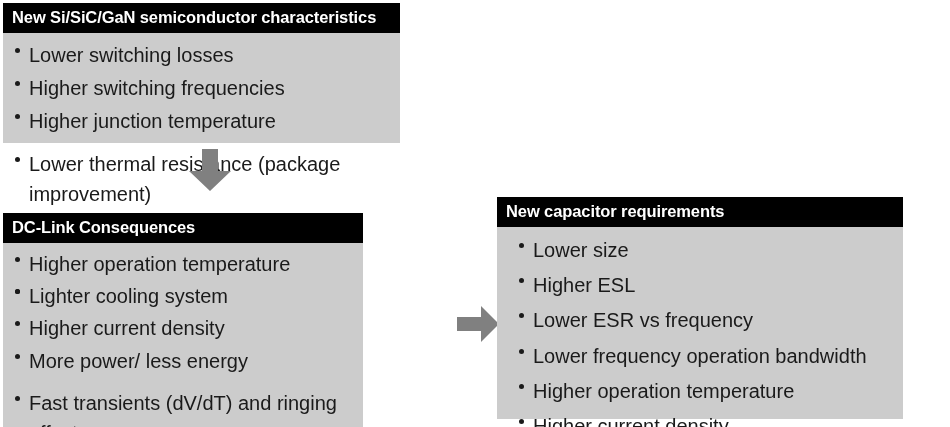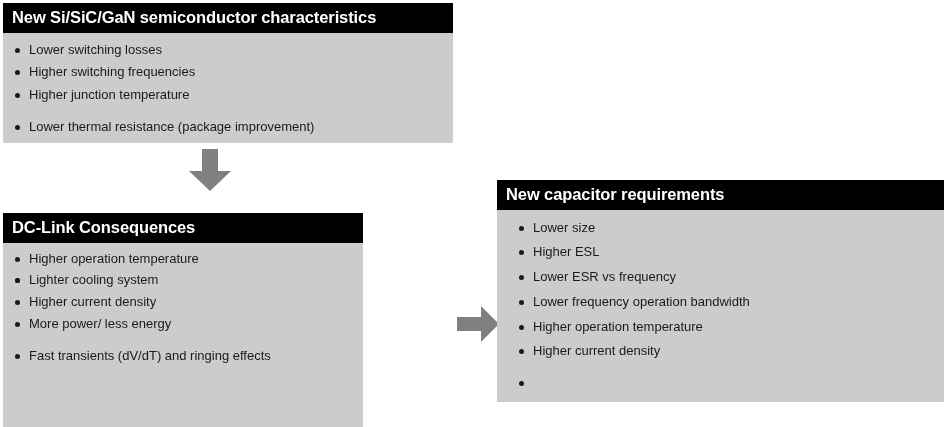--- a/index.html
+++ b/index.html
@@ -40,21 +40,21 @@
 
   .bullet-list {
     list-style: none;
     margin: 0;
     padding: 0;
   }
 
   .bullet-item {
     position: relative;
     color: #1a1a1a;
-    font-size: 13px;
+    font-size: 20px;
     line-height: 1.52;
     padding-left: 16px;
     margin: 0 0 3px 0;
   }
 
   .bullet-item:last-child {
     margin-bottom: 0;
     margin-top: 12px;
   }
 
@@ -65,21 +65,21 @@
     width: 5px;
     height: 5px;
     border-radius: 50%;
     background: #1a1a1a;
   }
 
   
   #panel-semiconductor {
     left: 3px;
     top: 3px;
-    width: 450px;
+    width: 397px;
   }
   #panel-semiconductor .panel-body {
     height: 110px;
   }
 
   
   #panel-dclink {
     left: 3px;
     top: 213px;
     width: 360px;
@@ -88,22 +88,22 @@
     height: 192px;
     padding-top: 6px;
   }
   #panel-dclink .bullet-item {
     margin-bottom: 2px;
   }
 
   
   #panel-capacitor {
     left: 497px;
-    top: 180px;
-    width: 447px;
+    top: 197px;
+    width: 406px;
     border-radius: 32px;
   }
   #panel-capacitor .panel-body {
     height: 192px;
     padding-left: 20px;
     padding-top: 8px;
   }
   #panel-capacitor .bullet-item {
     margin-bottom: 5px;
   }

